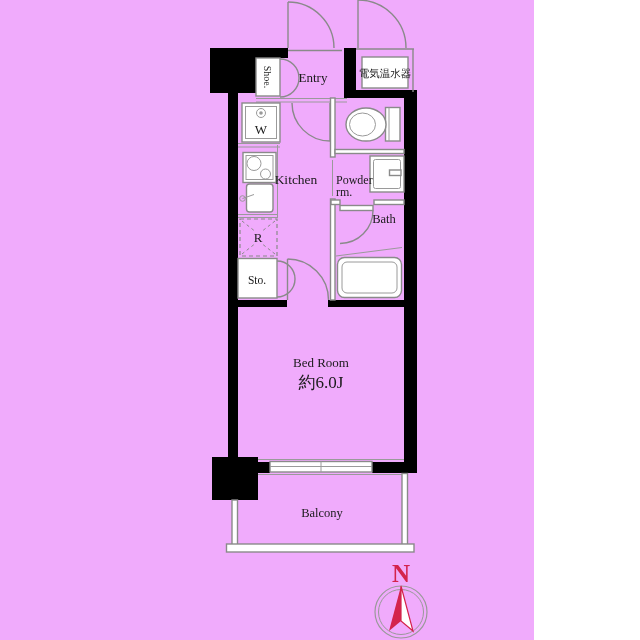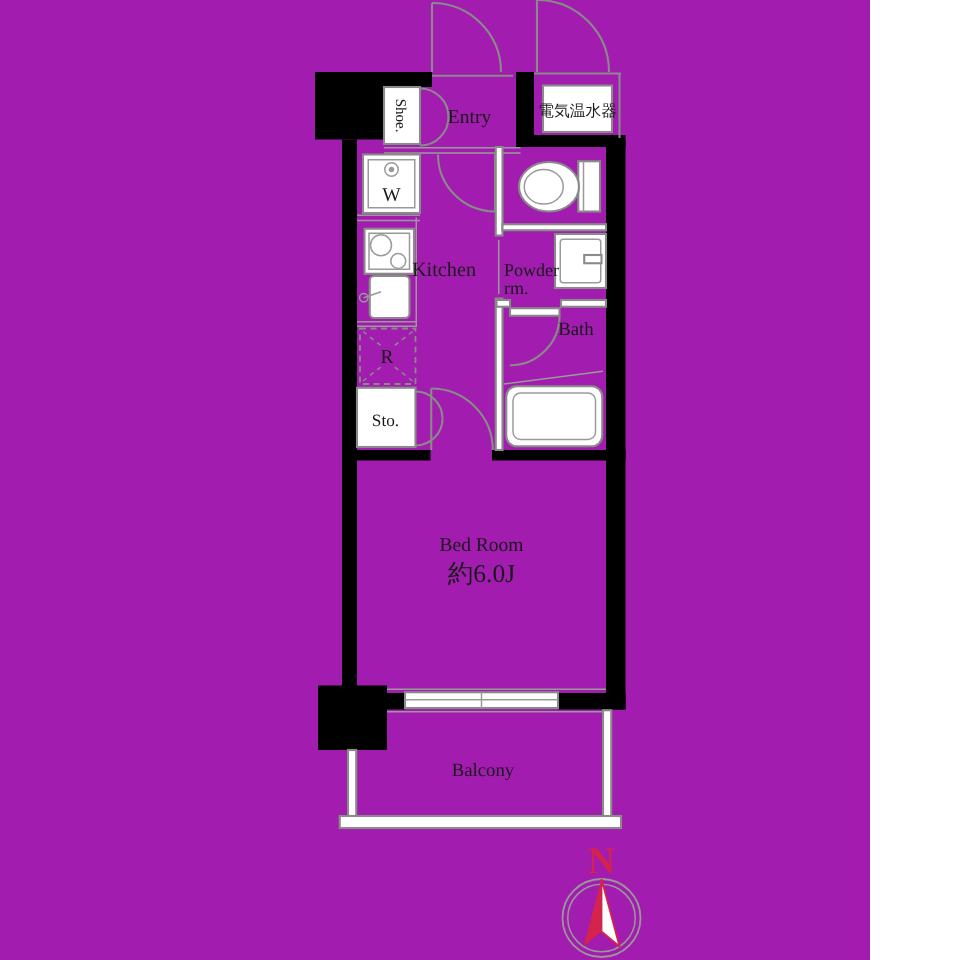--- a/index.html
+++ b/index.html
@@ -1,16 +1,16 @@
 <!DOCTYPE html>
 <html><head>
 <meta charset="utf-8">
 <style>
   html,body{margin:0;padding:0;background:#fff;}
-  .canvas{position:relative;width:580px;height:640px;background:#a21caf;overflow:hidden;
+  .canvas{position:relative;width:534px;height:640px;background:#f0abfc;overflow:hidden;
           font-family:"Liberation Serif","DejaVu Serif",serif;}
   svg{display:block;}
   .wall{fill:#000;stroke:none;}
   .ln{stroke:#8a8a8a;stroke-width:1.4;fill:none;}
   .ln1{stroke:#9a9a9a;stroke-width:1;fill:none;}
   .lnf{stroke:#8a8a8a;stroke-width:1.4;fill:#fff;}
   .dash{stroke:#8a8a8a;stroke-width:1.2;fill:none;stroke-dasharray:4 3;}
   .dash2{stroke:#8a8a8a;stroke-width:1;fill:none;stroke-dasharray:3 3;}
   .t{fill:#1a1a1a;font-family:"Liberation Serif","DejaVu Serif",serif;}
   .mid{text-anchor:middle;}

